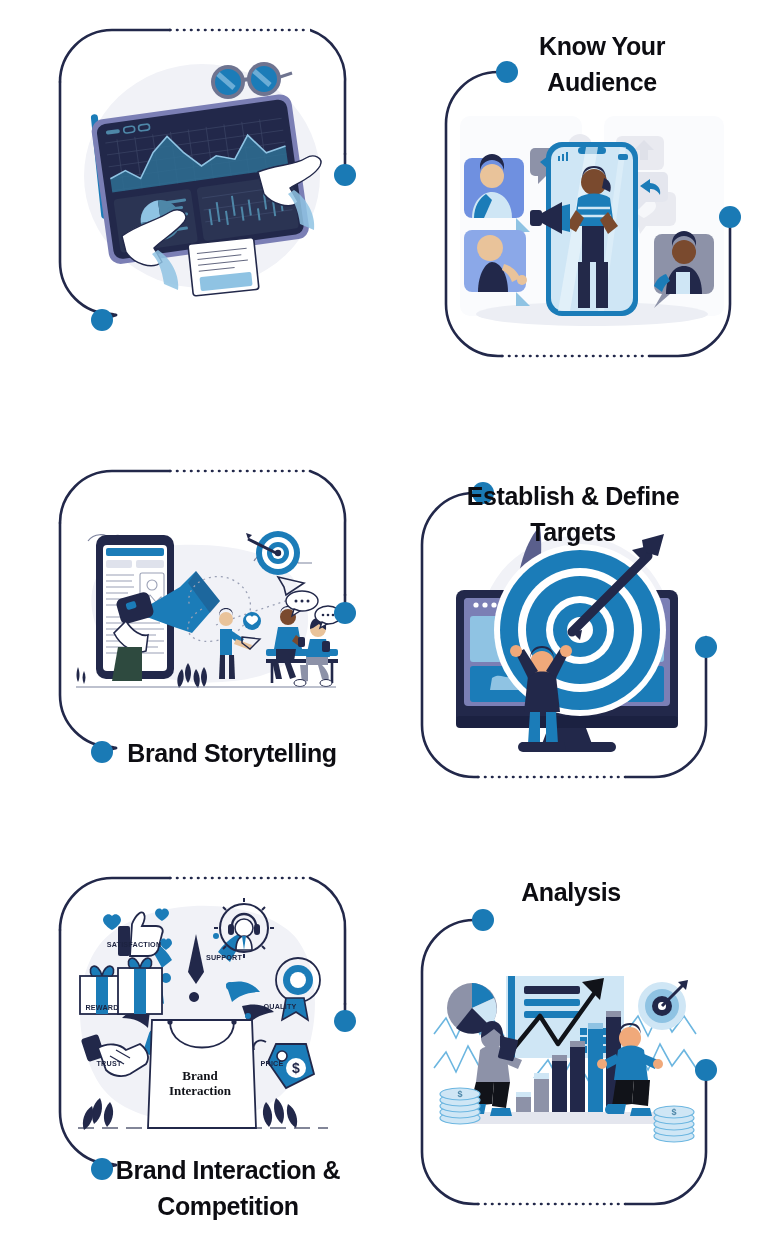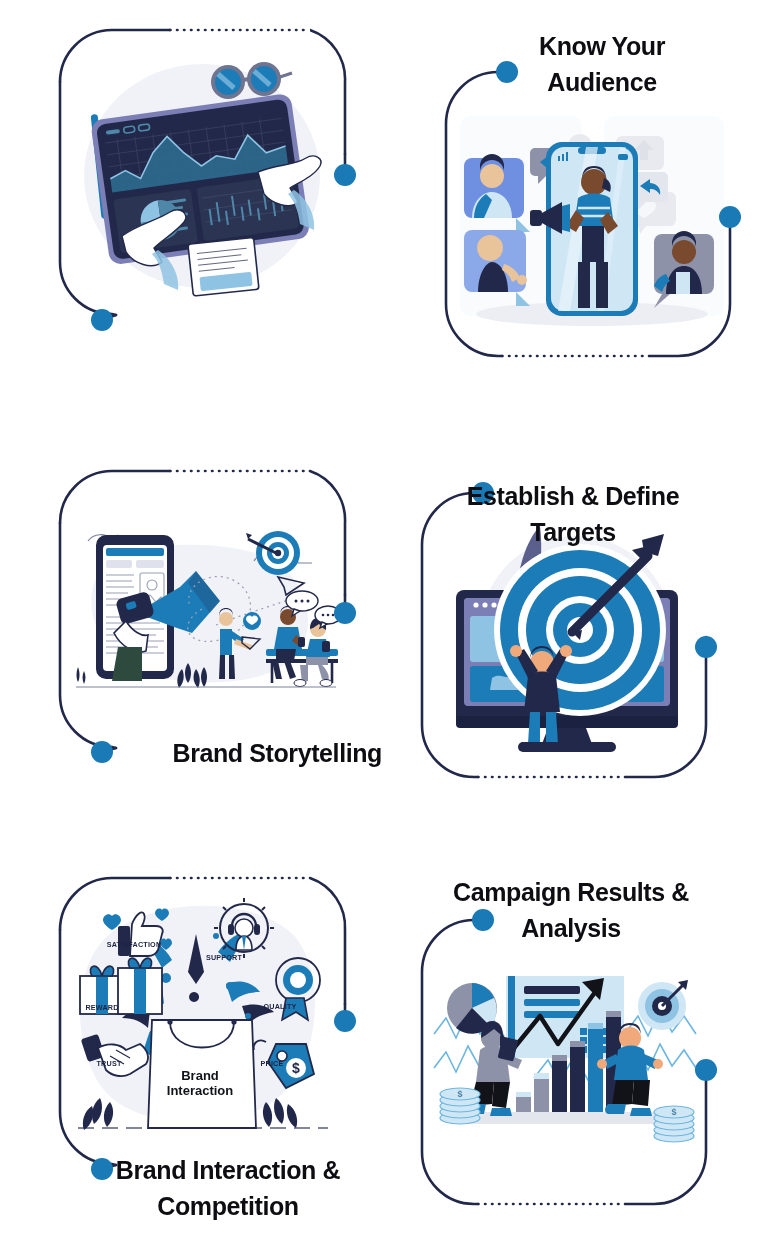--- a/index.html
+++ b/index.html
@@ -45,20 +45,21 @@
   }
   .bagtext{
     position:absolute;
     font-size:13px;
     font-weight:700;
     line-height:15px;
     color:#111319;
     text-align:center;
     width:110px;
     transform:translateX(-50%);
+    font-family:Liberation Serif, serif;
   }
 </style>
 </head>
 <body>
 
 <div class="board">
 
   <div class="card" style="left:40px;top:14px;width:320px;height:370px;">
 
     <div class="frame">
@@ -408,21 +409,21 @@
       </svg>
     </div>
 
     <svg class="frame" style="left:0;top:0;width:320px;height:355px;">
       <path d="M305 140 L305 158" stroke="#22284a" stroke-width="2.6" fill="none" stroke-linecap="round"></path>
       <circle cx="305" cy="158" r="11" fill="#1a7ab5"></circle>
       <path d="M76 293 L62 297" stroke="#22284a" stroke-width="2.6" fill="none" stroke-linecap="round"></path>
       <circle cx="62" cy="297" r="11" fill="#1a7ab5"></circle>
     </svg>
 
-    <div class="title" style="left:42px;top:280px;width:300px;text-align:right;">
+    <div class="title" style="left:42px;top:280px;width:300px;">
       <div>Brand Storytelling</div>
     </div>
   </div>
 
   <div class="card" style="left:408px;top:435px;width:320px;height:370px;">
 
     <div class="frame">
       <svg viewBox="0 0 320 370" preserveAspectRatio="none">
         <path d="M66 58 A52 52 0 0 0 14 110 L14 290 A52 52 0 0 0 66 342 L70 342" fill="none" stroke="#22284a" stroke-width="2.6" stroke-linecap="round"></path>
         <path d="M70 342 L218 342" fill="none" stroke="#22284a" stroke-width="2.6" stroke-linecap="round" stroke-dasharray="0.5 6.5"></path>
@@ -762,18 +763,17 @@
     </div>
 
     <svg class="frame" style="left:0;top:0;width:320px;height:370px;">
       <path d="M66 58 L74 58" stroke="#22284a" stroke-width="2.6" fill="none" stroke-linecap="round"></path>
       <circle cx="75" cy="58" r="11" fill="#1a7ab5"></circle>
       <path d="M298 210 L298 202" stroke="#22284a" stroke-width="2.6" fill="none" stroke-linecap="round"></path>
       <circle cx="298" cy="208" r="11" fill="#1a7ab5"></circle>
     </svg>
 
     <div class="title" style="left:8px;top:12px;width:310px;">
-      <div>Campaign Results &amp;</div>
       <div>Analysis</div>
     </div>
   </div>
 
 </div>
 
 </body></html>

